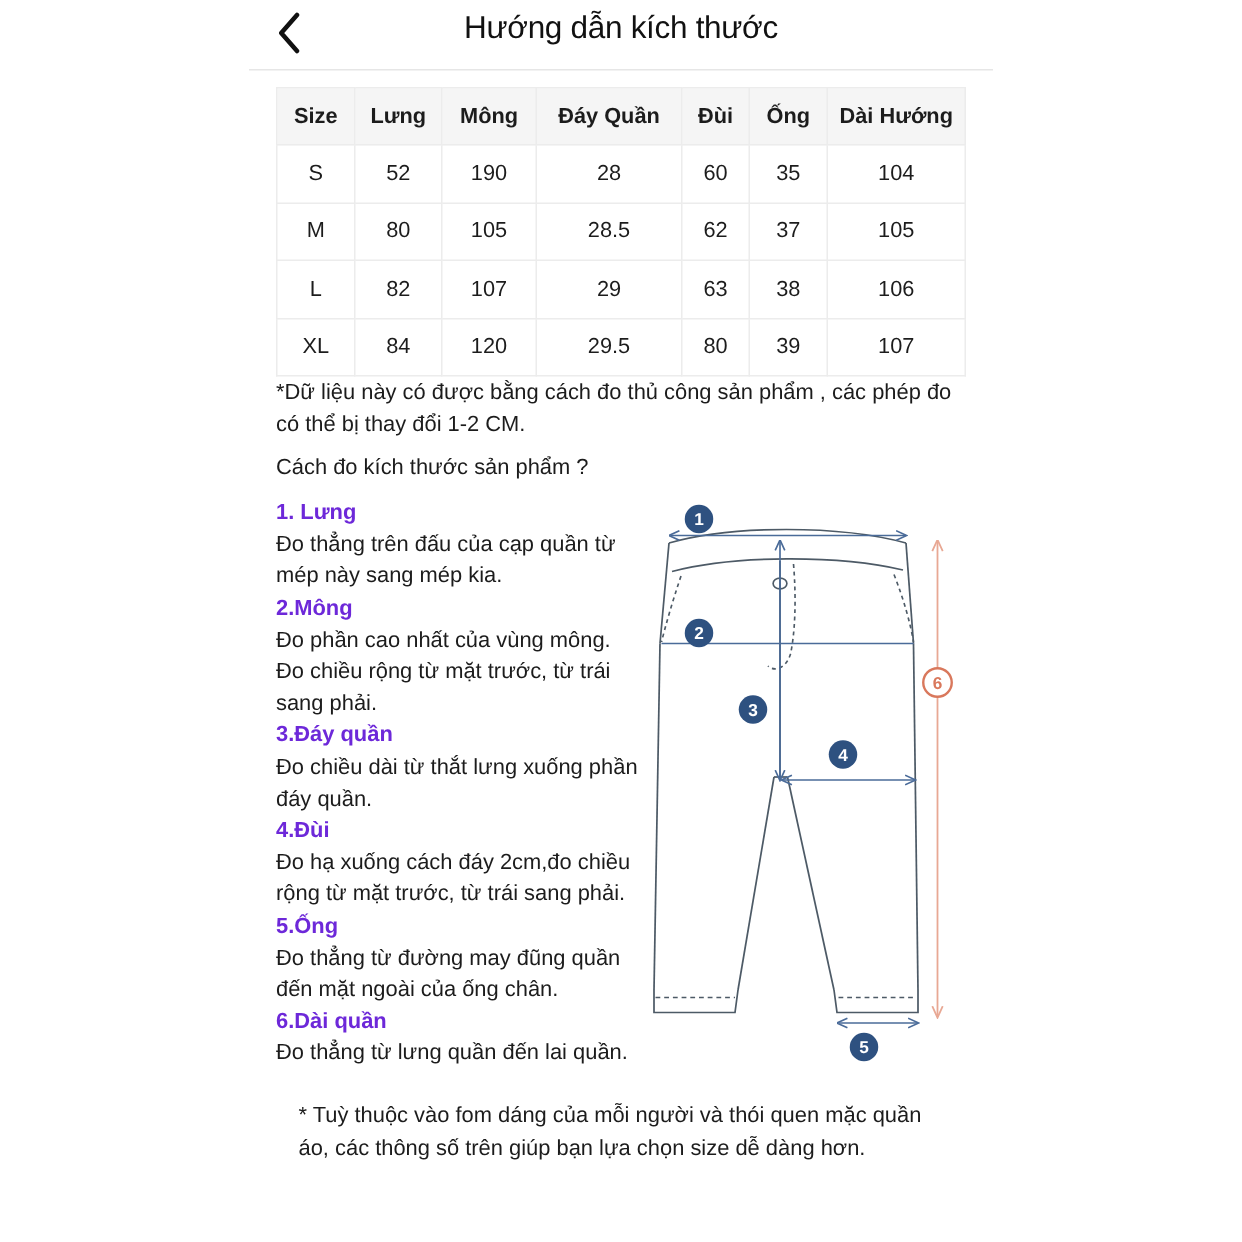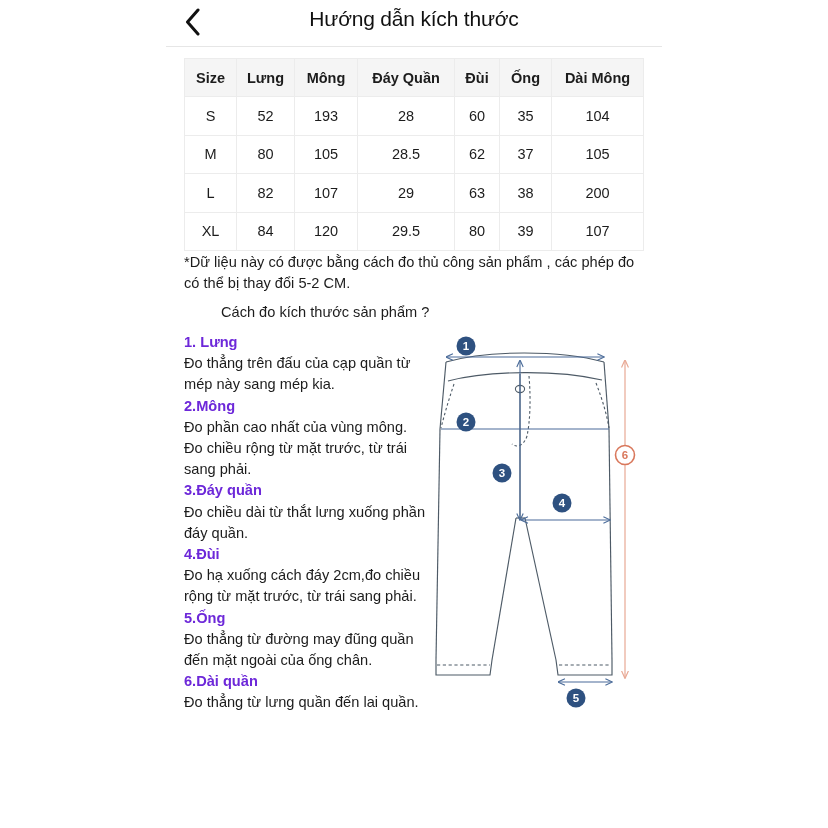--- a/index.html
+++ b/index.html
@@ -75,21 +75,21 @@
   .c-dai   { width: 92px; }
 
   
   .para {
     position: absolute;
     font-size: 14.6px;
     line-height: 21px;
     color: #1c1c1c;
   }
   #note-measure { left: 184px; top: 252px; width: 462px; }
-  #howto-q      { left: 184px; top: 302px; width: 462px; margin-left: 37px; }
+  #howto-q      { left: 184px; top: 302px; width: 462px; }
 
   
   #instructions {
     position: absolute;
     left: 184px; top: 332px;
     width: 244px;
     font-size: 14.6px;
     line-height: 21.2px;
   }
   .ins-title { font-weight: 700; color: #6d28d9; }
@@ -131,28 +131,28 @@
 
   <table id="size-table">
     <thead>
       <tr>
         <th class="c-size">Size</th>
         <th class="c-lung">Lưng</th>
         <th class="c-mong">Mông</th>
         <th class="c-day">Đáy Quần</th>
         <th class="c-dui">Đùi</th>
         <th class="c-ong">Ống</th>
-        <th class="c-dai">Dài Mông</th>
+        <th class="c-dai">Dài Hướng</th>
       </tr>
     </thead>
     <tbody>
       <tr>
         <td>S</td>
         <td>52</td>
-        <td>193</td>
+        <td>190</td>
         <td>28</td>
         <td>60</td>
         <td>35</td>
         <td>104</td>
       </tr>
       <tr>
         <td>M</td>
         <td>80</td>
         <td>105</td>
         <td>28.5</td>
@@ -160,35 +160,35 @@
         <td>37</td>
         <td>105</td>
       </tr>
       <tr>
         <td>L</td>
         <td>82</td>
         <td>107</td>
         <td>29</td>
         <td>63</td>
         <td>38</td>
-        <td>200</td>
+        <td>106</td>
       </tr>
       <tr>
         <td>XL</td>
         <td>84</td>
         <td>120</td>
         <td>29.5</td>
         <td>80</td>
         <td>39</td>
         <td>107</td>
       </tr>
     </tbody>
   </table>
 
-  <div class="para" id="note-measure">*Dữ liệu này có được bằng cách đo thủ công sản phẩm , các phép đo có thể bị thay đổi 5-2 CM.</div>
+  <div class="para" id="note-measure">*Dữ liệu này có được bằng cách đo thủ công sản phẩm , các phép đo có thể bị thay đổi 1-2 CM.</div>
 
   <div class="para" id="howto-q">Cách đo kích thước sản phẩm ?</div>
 
   <div id="instructions">
     <div class="ins-title">1. Lưng</div>
     <div class="ins-body">Đo thẳng trên đấu của cạp quần từ mép này sang mép kia.</div>
     <div class="ins-title">2.Mông</div>
     <div class="ins-body">Đo phần cao nhất của vùng mông. Đo chiều rộng từ mặt trước, từ trái sang phải.</div>
     <div class="ins-title">3.Đáy quần</div>
     <div class="ins-body">Đo chiều dài từ thắt lưng xuống phần đáy quần.</div>
@@ -292,14 +292,15 @@
         <circle cx="148" cy="368" r="9.5" fill="#2e5180"></circle>
         <text x="148" y="372.3" text-anchor="middle" fill="#ffffff" font-family="Liberation Sans, sans-serif" font-size="11.5" font-weight="700">5</text>
       </g>
       <g>
         <circle cx="197" cy="125" r="9.5" fill="#ffffff" stroke="#d9785c" stroke-width="1.6"></circle>
         <text x="197" y="129.3" text-anchor="middle" fill="#d9785c" font-family="Liberation Sans, sans-serif" font-size="11.5" font-weight="700">6</text>
       </g>
     </svg>
   </div>
 
+  <div id="footer-note">* Tuỳ thuộc vào fom dáng của mỗi người và thói quen mặc quần áo, các thông số trên giúp bạn lựa chọn size dễ dàng hơn.</div>
 
 </div>
 
 </body></html>

